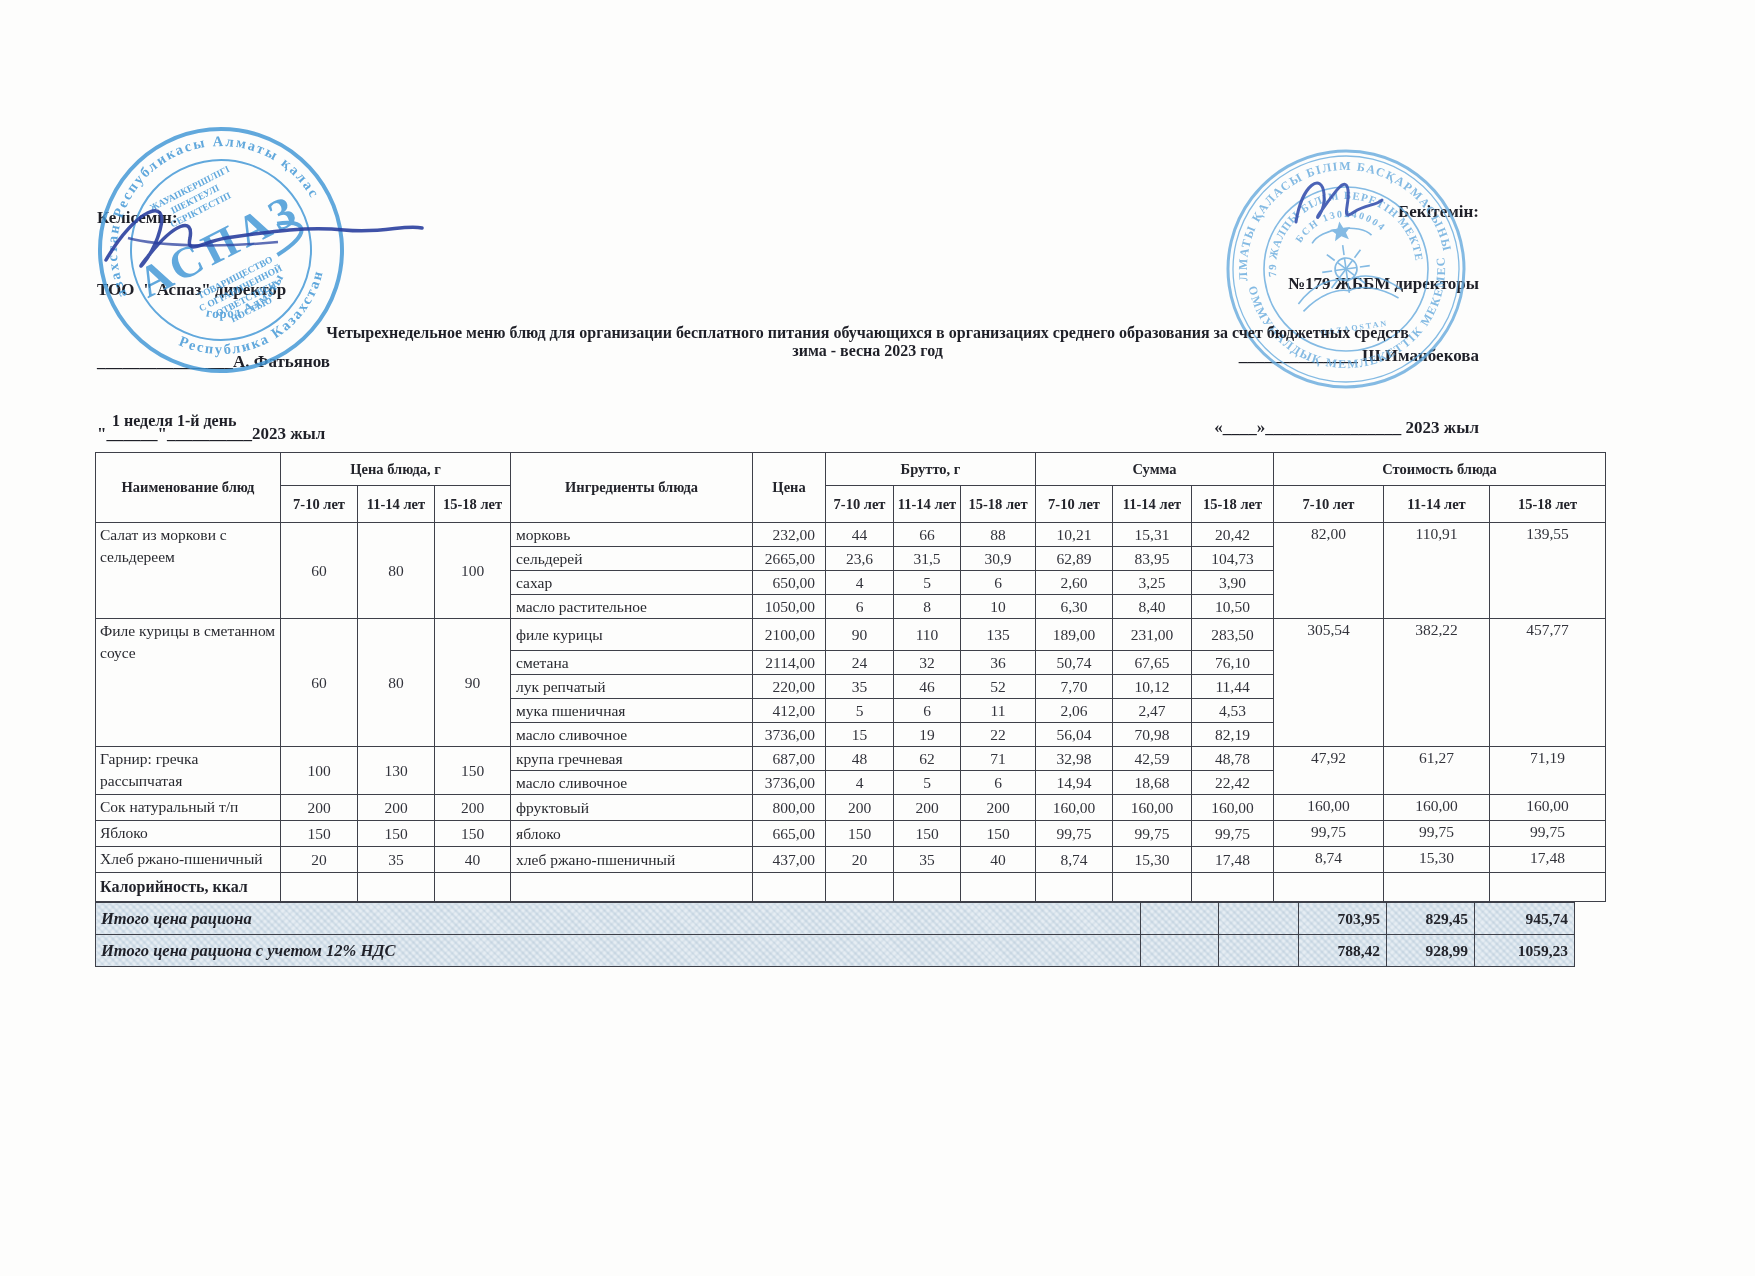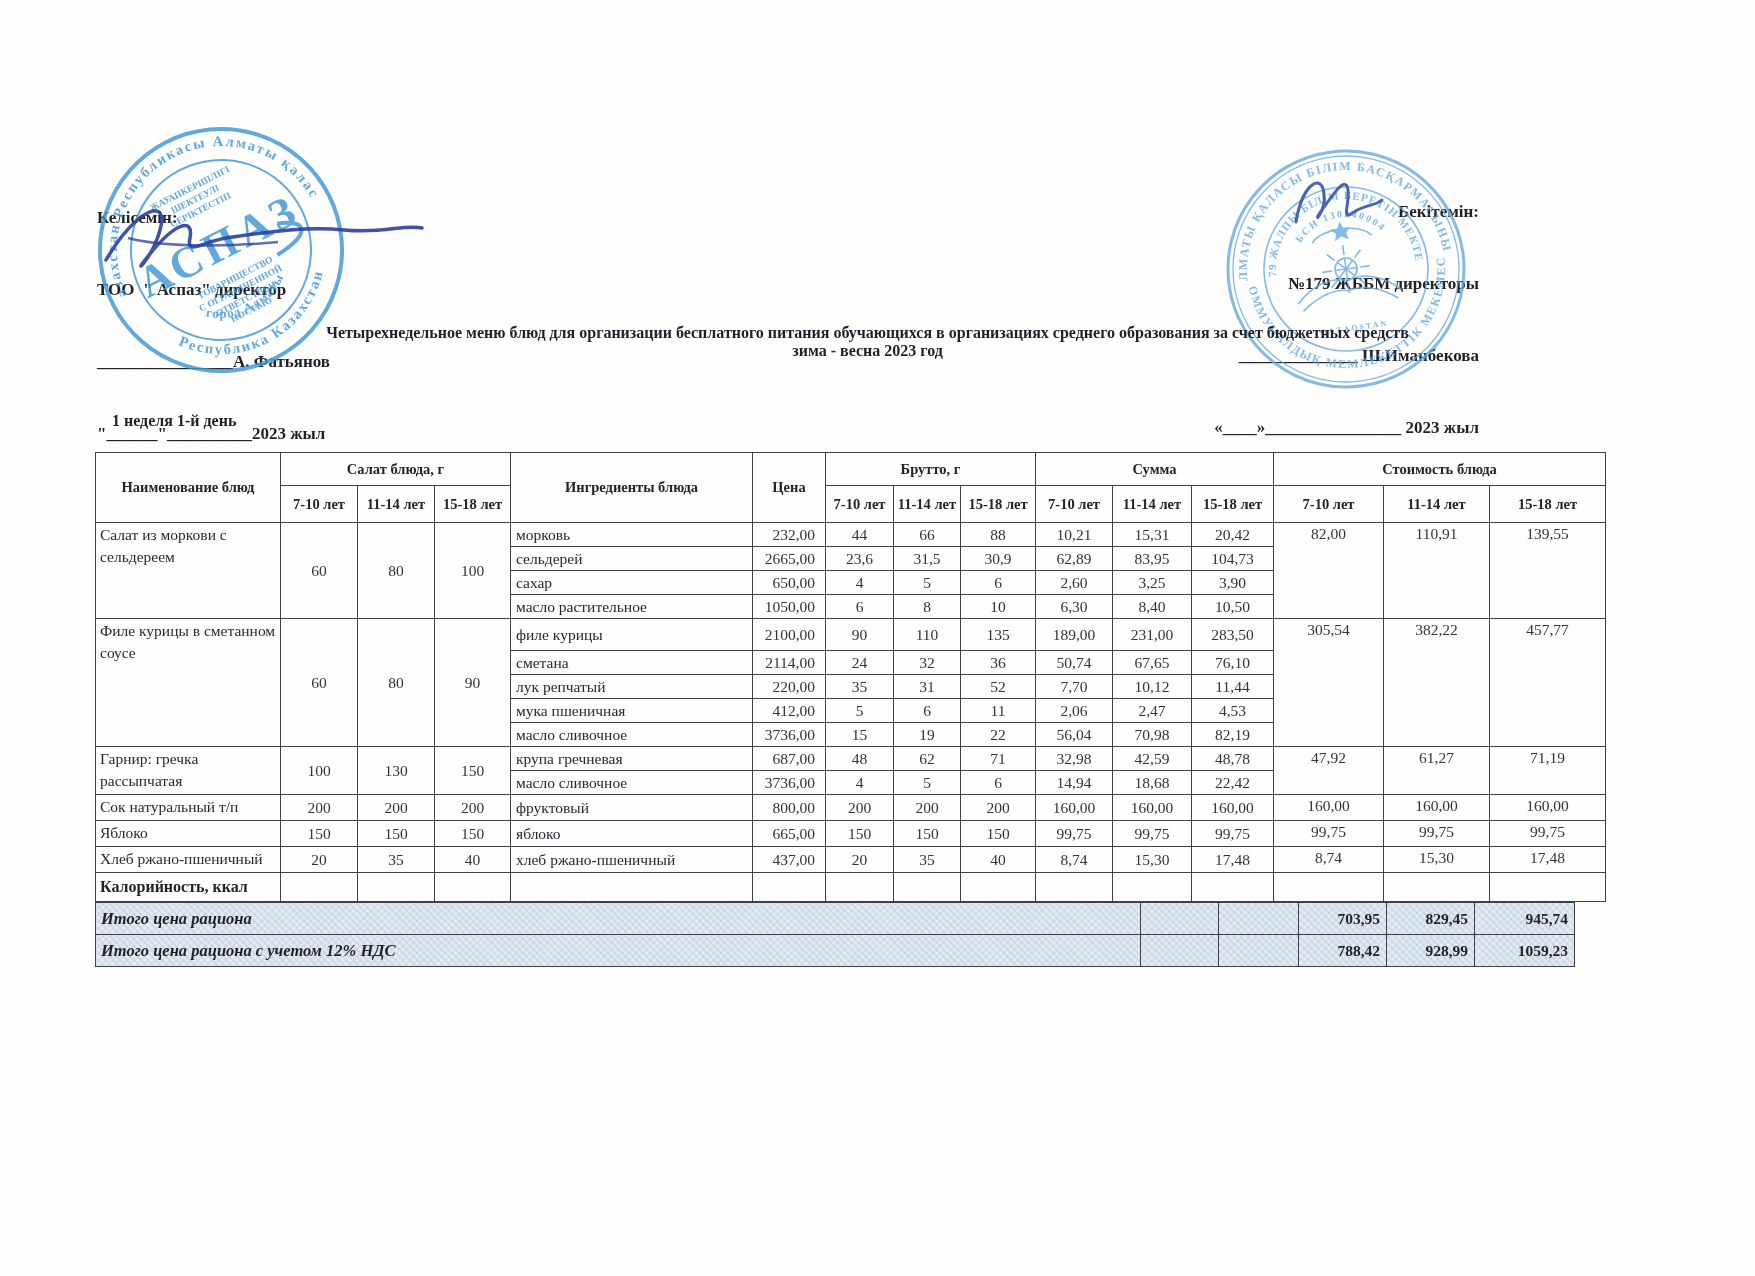--- a/index.html
+++ b/index.html
@@ -175,21 +175,21 @@
       <col style="width:77px">
           <col style="width:79px">
           <col style="width:82px">
       <col style="width:110px">
           <col style="width:106px">
           <col style="width:116px">
     </colgroup>
     <tbody>
           <tr class="h1">
       <th rowspan="2">Наименование блюд</th>
-      <th colspan="3">Салат блюда, г</th>
+      <th colspan="3">Цена блюда, г</th>
       <th rowspan="2">Ингредиенты блюда</th>
       <th rowspan="2">Цена</th>
       <th colspan="3">Брутто, г</th>
       <th colspan="3">Сумма</th>
       <th colspan="3">Стоимость блюда</th>
     </tr>
     <tr class="h2">
       <th>7-10 лет</th>
       <th>11-14 лет</th>
       <th>15-18 лет</th>
@@ -276,21 +276,21 @@
       <td class="c">32</td>
       <td class="c">36</td>
       <td class="c">50,74</td>
       <td class="c">67,65</td>
       <td class="c">76,10</td>
     </tr>
     <tr class="ing">
       <td class="ingr">лук репчатый</td>
       <td class="pr">220,00</td>
       <td class="c">35</td>
-      <td class="c">31</td>
+      <td class="c">46</td>
       <td class="c">52</td>
       <td class="c">7,70</td>
       <td class="c">10,12</td>
       <td class="c">11,44</td>
     </tr>
     <tr class="ing">
       <td class="ingr">мука пшеничная</td>
       <td class="pr">412,00</td>
       <td class="c">5</td>
       <td class="c">6</td>

